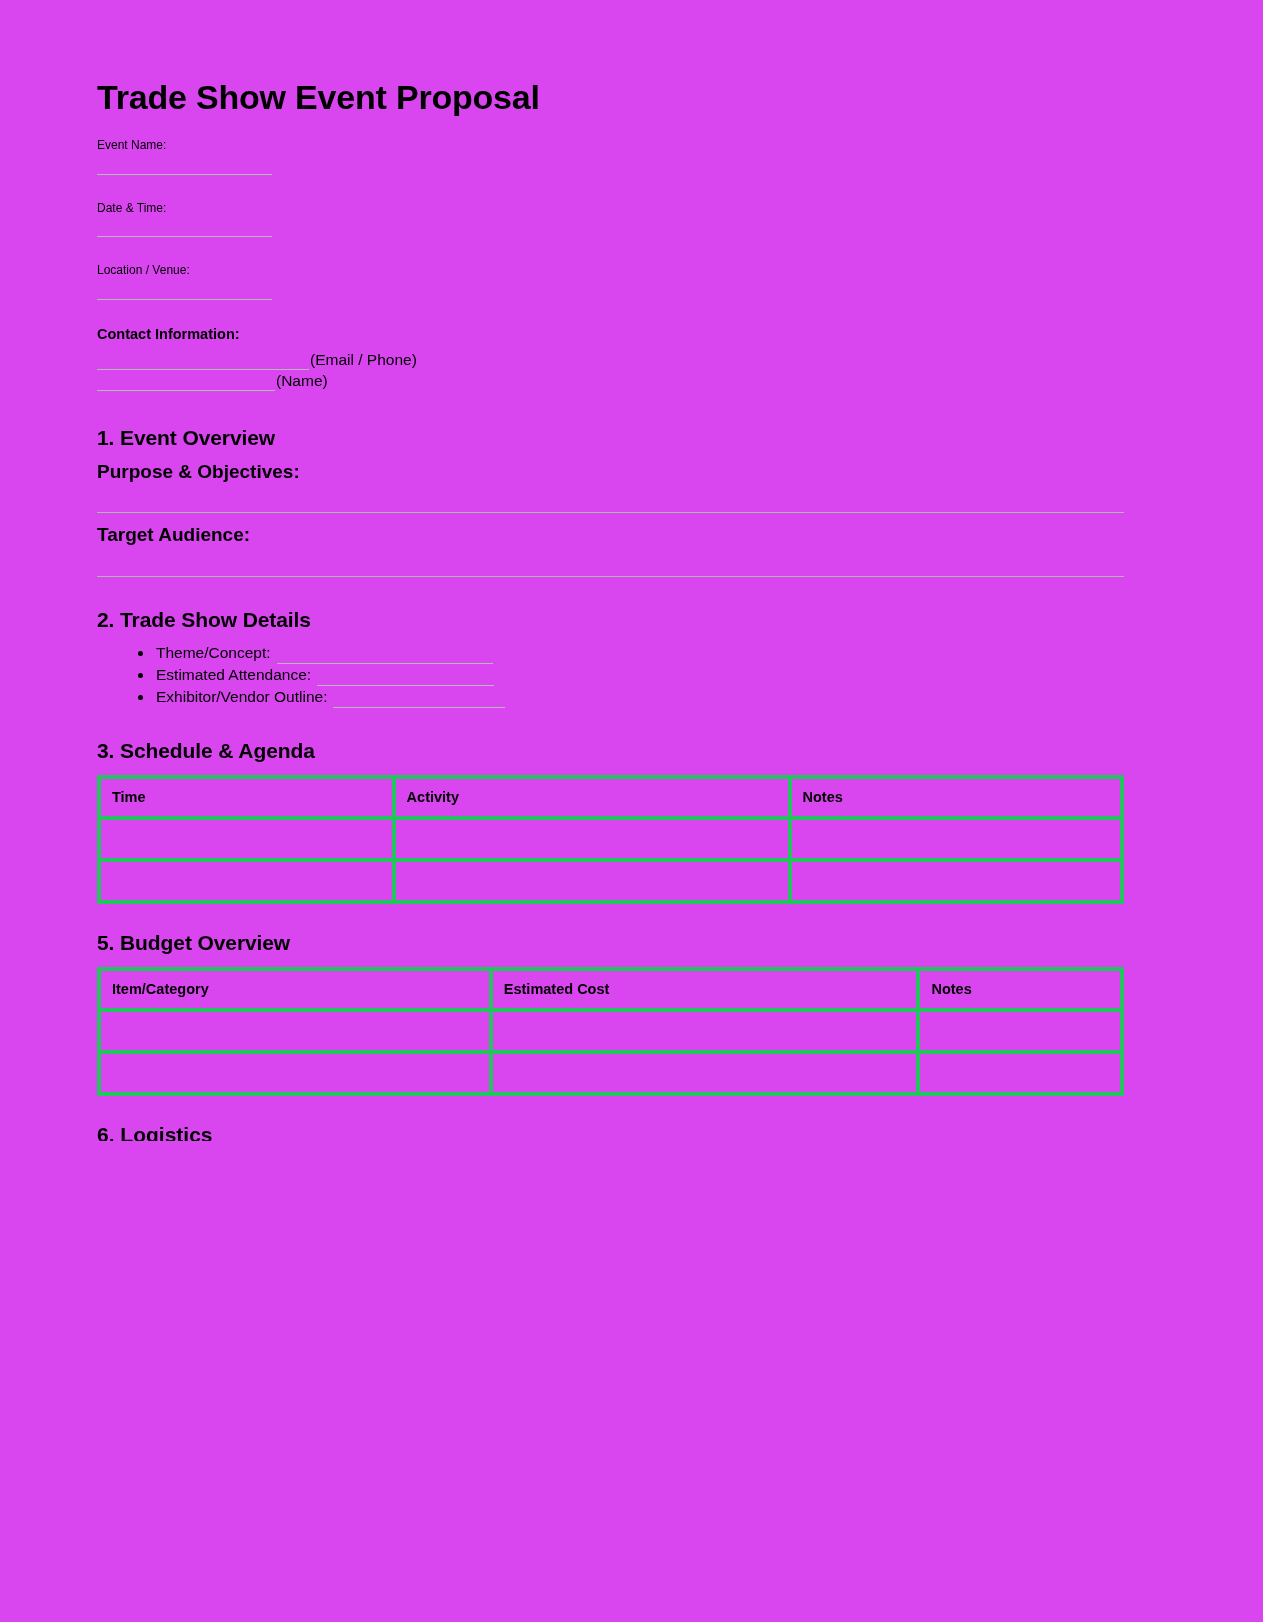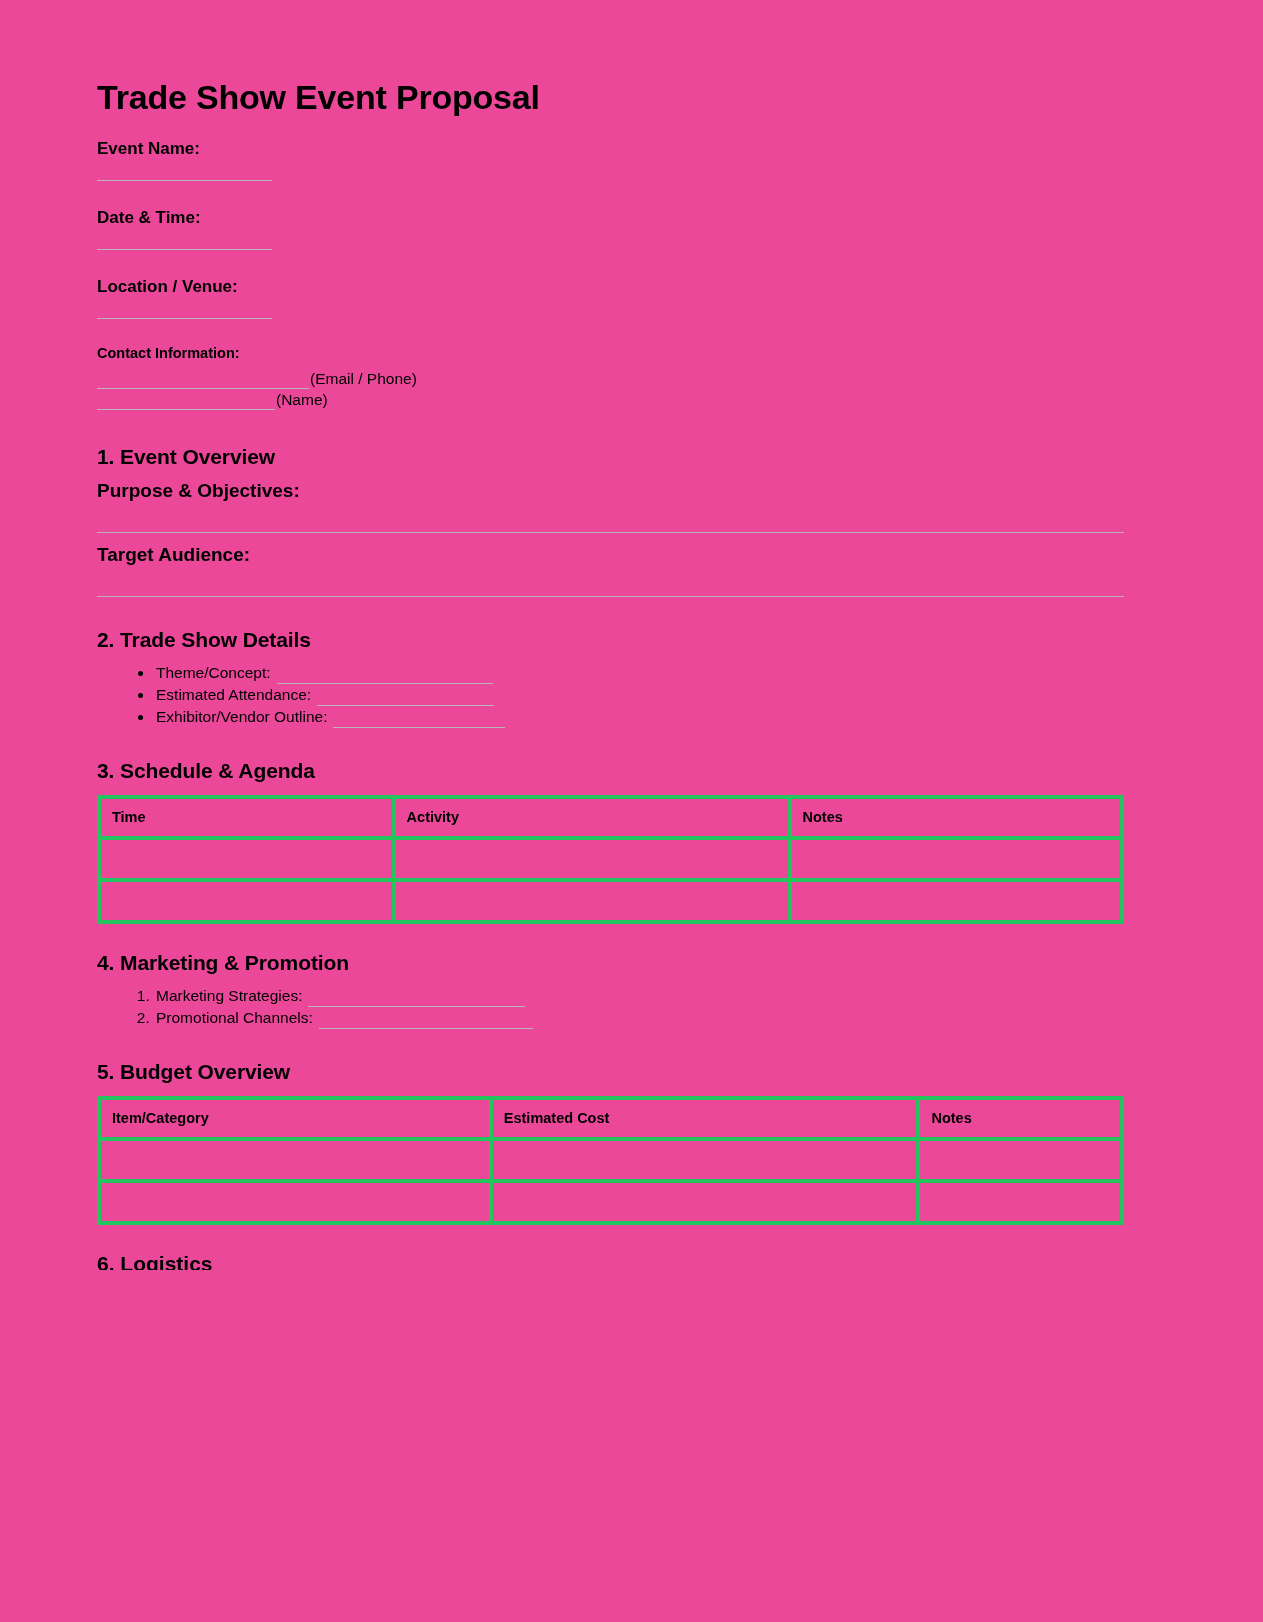--- a/index.html
+++ b/index.html
@@ -10,21 +10,21 @@
   }
   body {
     font-family: "Liberation Sans", sans-serif;
     color: #000000;
     -webkit-font-smoothing: antialiased;
   }
   .page {
     position: relative;
     width: 1263px;
     height: 1622px;
-    background: #ec4899;
+    background: #d946ef;
     overflow: hidden;
     box-sizing: border-box;
   }
   .content {
     position: absolute;
     left: 97px;
     top: 78px;
     width: 1027px;
   }
 
@@ -35,22 +35,22 @@
     letter-spacing: -0.2px;
     line-height: 1.12;
     margin: 0 0 22px 0;
   }
 
   
   .field-block {
     margin-bottom: 26px;
   }
   .field-label {
-    font-size: 17px;
-    font-weight: bold;
+    font-size: 12px;
+    font-weight: normal;
     line-height: 1.3;
     margin-bottom: 20px;
   }
   .blank-rule {
     display: block;
     height: 0;
     border-bottom: 1px solid #b7b7b7;
   }
   .rule-w175 { width: 175px; }
 
@@ -277,37 +277,20 @@
           </tr>
           <tr>
             <td></td>
             <td></td>
             <td></td>
           </tr>
         </tbody>
       </table>
     </div>
 
-    <div class="section">
-      <h2 class="section-heading">4. Marketing &amp; Promotion</h2>
-      <ol class="number-list">
-        <li>
-          <span class="li-inner">
-            <span>Marketing Strategies:</span>
-            <span class="li-rule rule-strategies"></span>
-          </span>
-        </li>
-        <li>
-          <span class="li-inner">
-            <span>Promotional Channels:</span>
-            <span class="li-rule rule-channels"></span>
-          </span>
-        </li>
-      </ol>
-    </div>
 
     <div class="section section-tight">
       <h2 class="section-heading section-heading-table">5. Budget Overview</h2>
       <table class="grid budget-table">
         <colgroup>
             <col class="c1">
             <col class="c2">
             <col class="c3">
           </colgroup>
         <thead>

